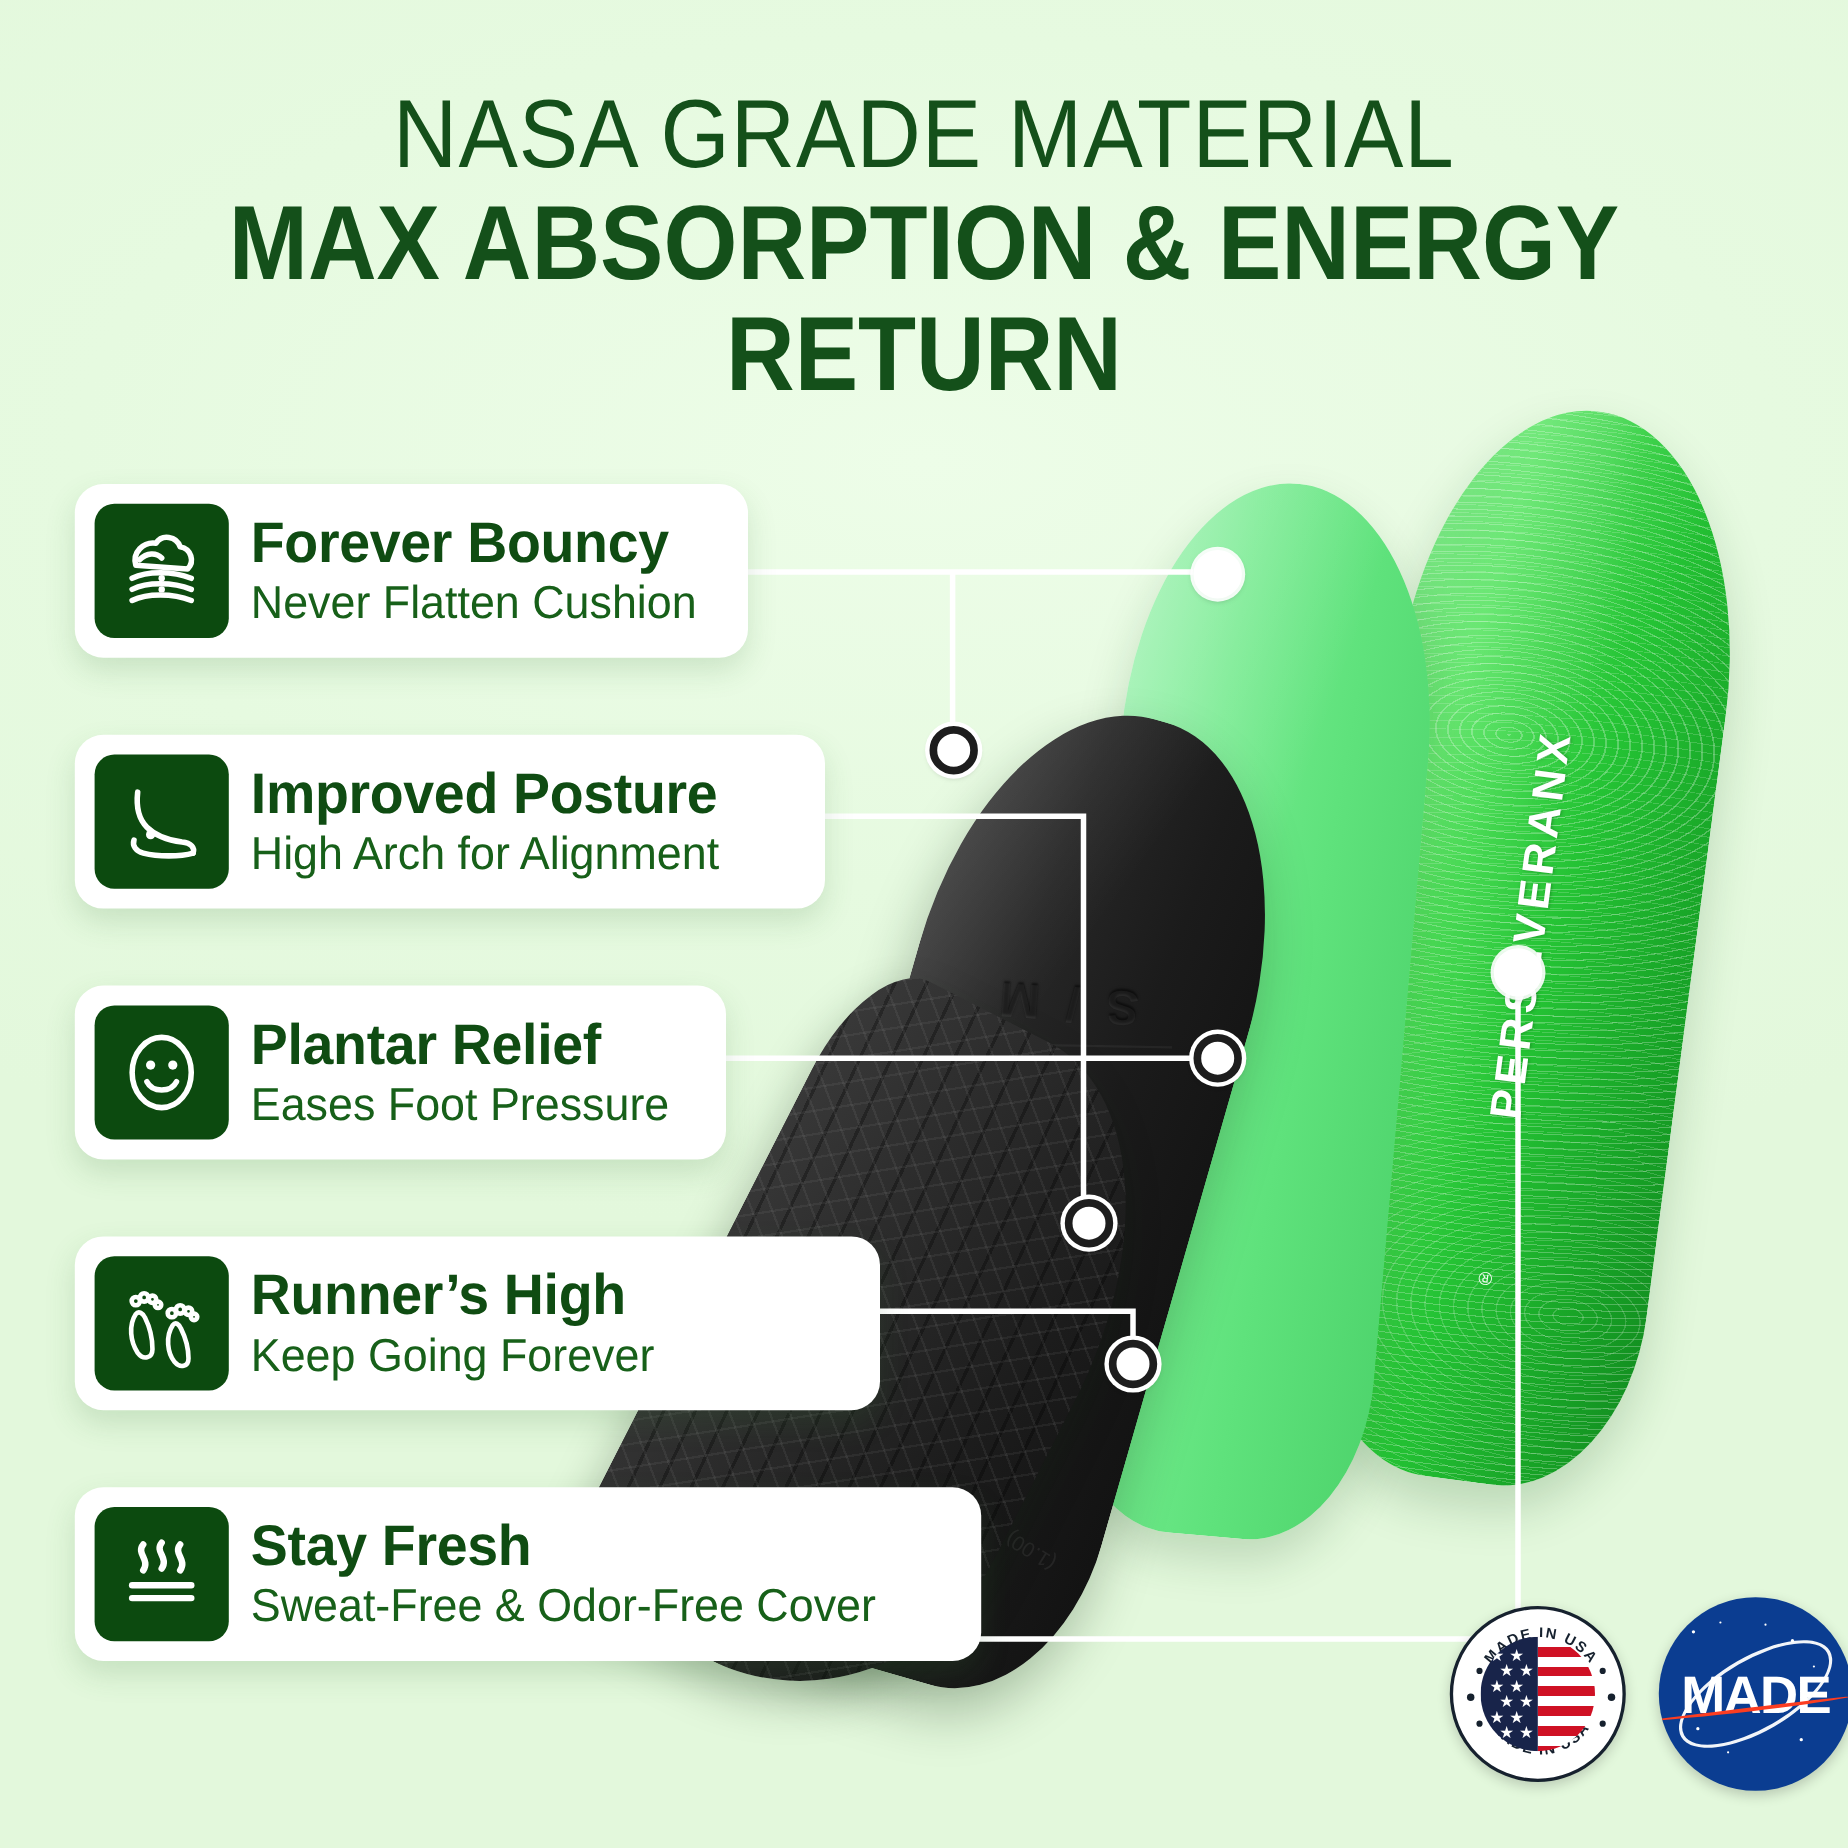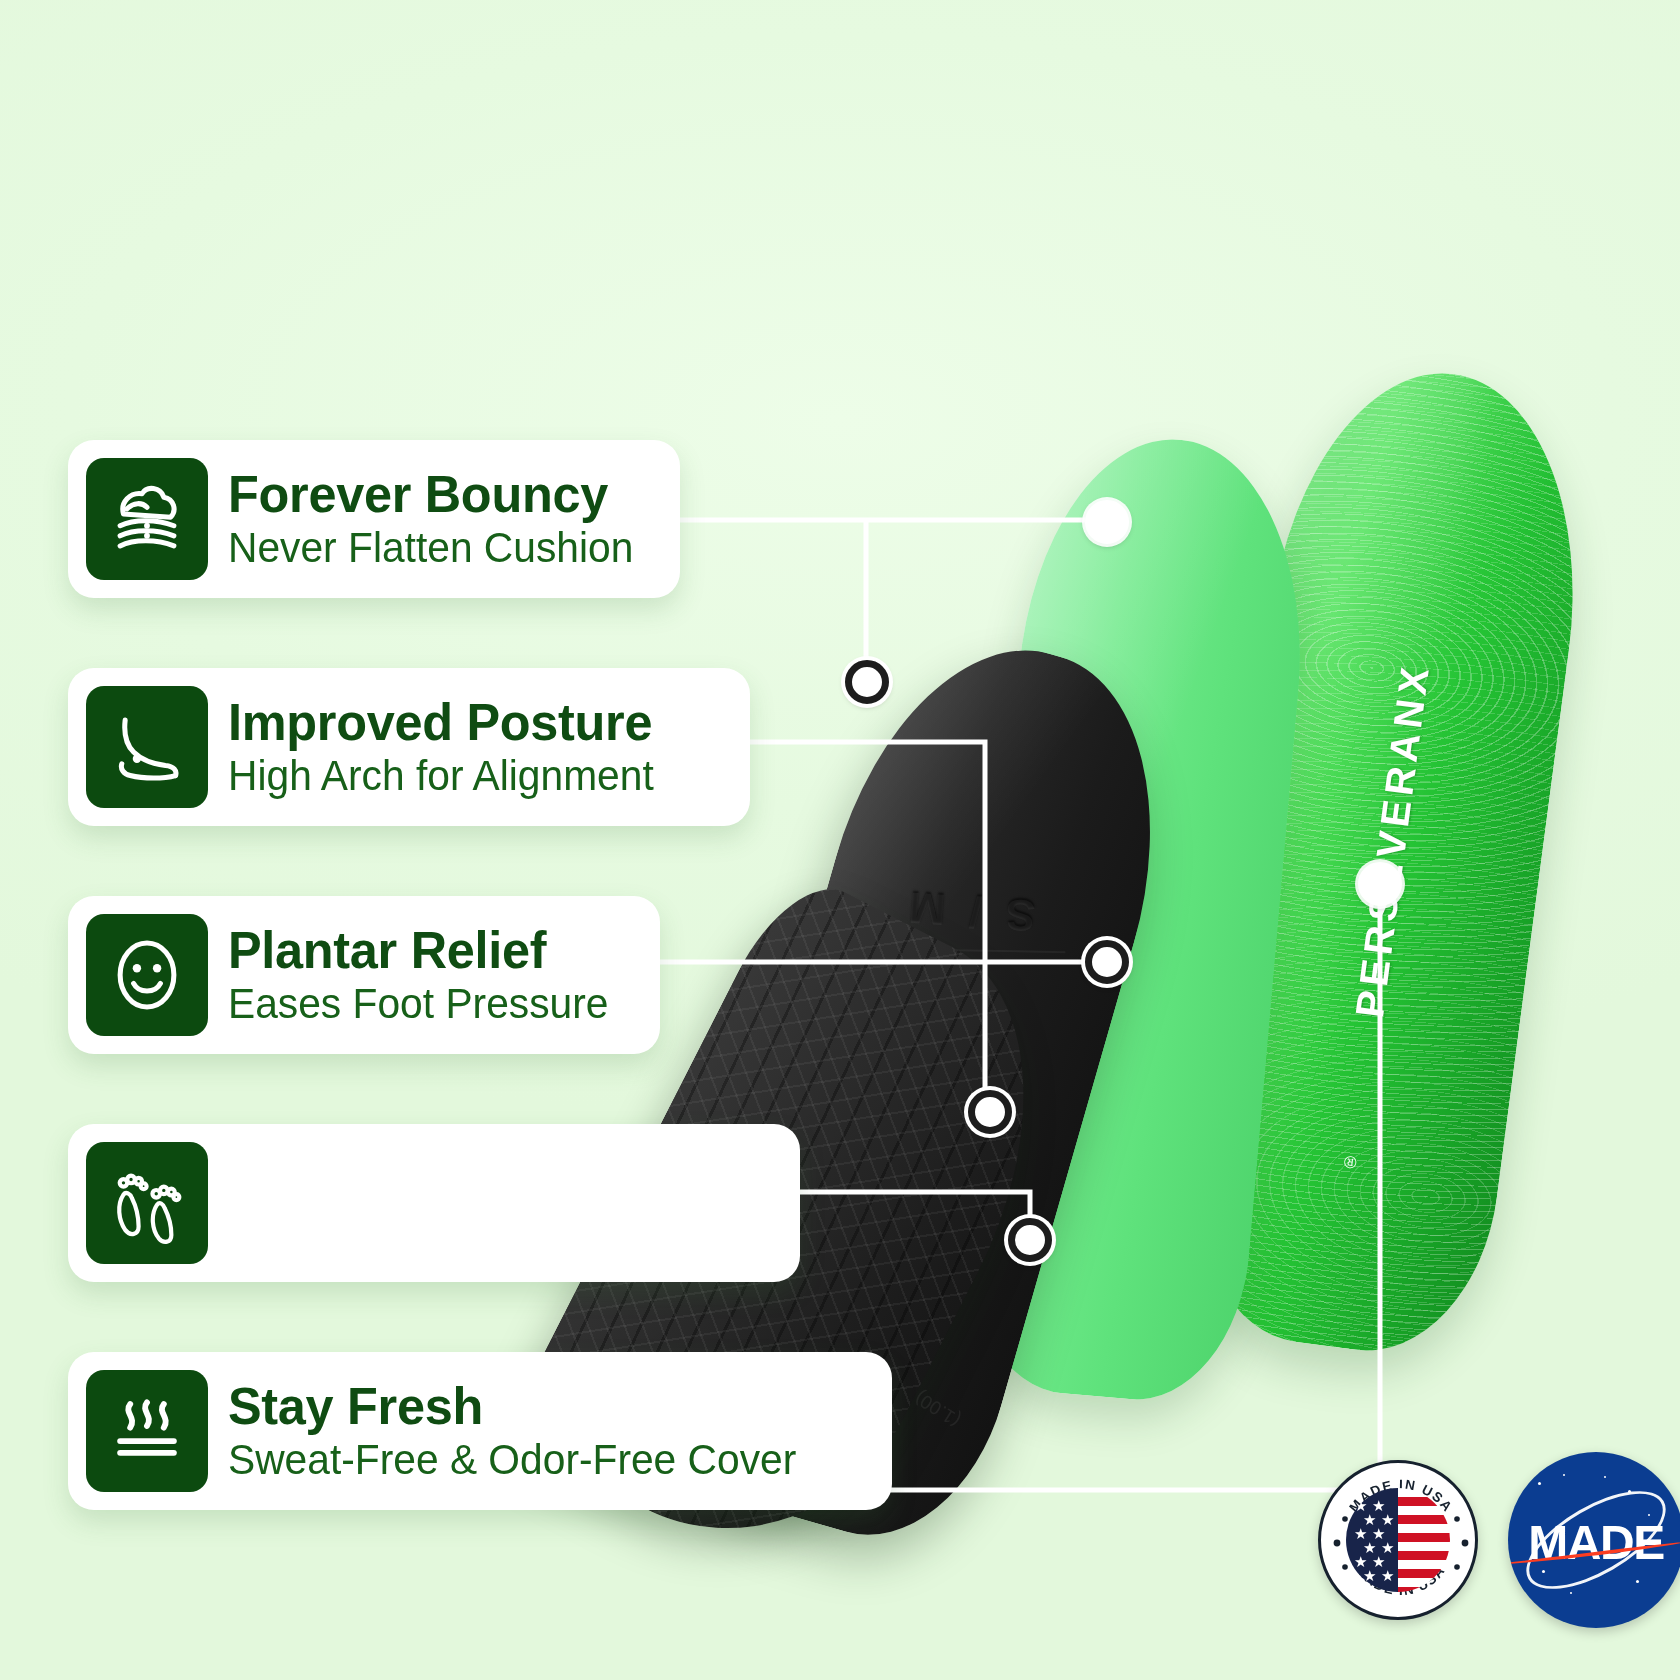--- a/index.html
+++ b/index.html
@@ -204,20 +204,24 @@
   .nasa-swoosh{
     position:absolute;left:-6%;top:50%;width:112%;height:26px;z-index:4;
   }
   .nasa-star{position:absolute;background:#fff;border-radius:50%;z-index:1;}
 </style>
 </head>
 <body>
 
 <div id="stage">
 
+  <div class="title-wrap">
+    <div class="title-1">NASA GRADE MATERIAL</div>
+    <div class="title-2">MAX ABSORPTION &amp; ENERGY RETURN</div>
+  </div>
 
   <div class="product">
 
     <div class="insole ins-bright">
       <div class="sheen"></div>
       <div class="waves"></div>
       <div class="brand">PERSEVERANX</div>
       <div class="brand-r">®</div>
     </div>
 
@@ -310,20 +314,24 @@
         <circle cx="22" cy="26" r="4.5"></circle>
           <circle cx="31" cy="22" r="4.5"></circle>
         <circle cx="40" cy="24" r="4"></circle>
           <circle cx="46" cy="30" r="3.5"></circle>
         <path d="M62 52 C54 64 56 82 64 92 C70 99 79 97 79 88 C79 77 75 64 71 56 C69 51 65 48 62 52 Z"></path>
         <circle cx="61" cy="39" r="4.5"></circle>
           <circle cx="70" cy="35" r="4.5"></circle>
         <circle cx="79" cy="37" r="4"></circle>
           <circle cx="85" cy="43" r="3.5"></circle>
       </svg>
+    </div>
+    <div class="c-txt">
+      <div class="c-title">Runner’s High</div>
+      <div class="c-sub">Keep Going Forever</div>
     </div>
   </div>
 
   <div class="card" style="top:1352px;width:824px;">
     <div class="tile">
       <svg viewBox="0 0 100 100" fill="none" stroke="#fff" stroke-width="7" stroke-linecap="round">
         <path d="M30 18 C22 28 38 34 30 46"></path>
         <path d="M50 16 C42 26 58 32 50 44"></path>
         <path d="M70 18 C62 28 78 34 70 46"></path>
         <path d="M18 62 H82"></path>

